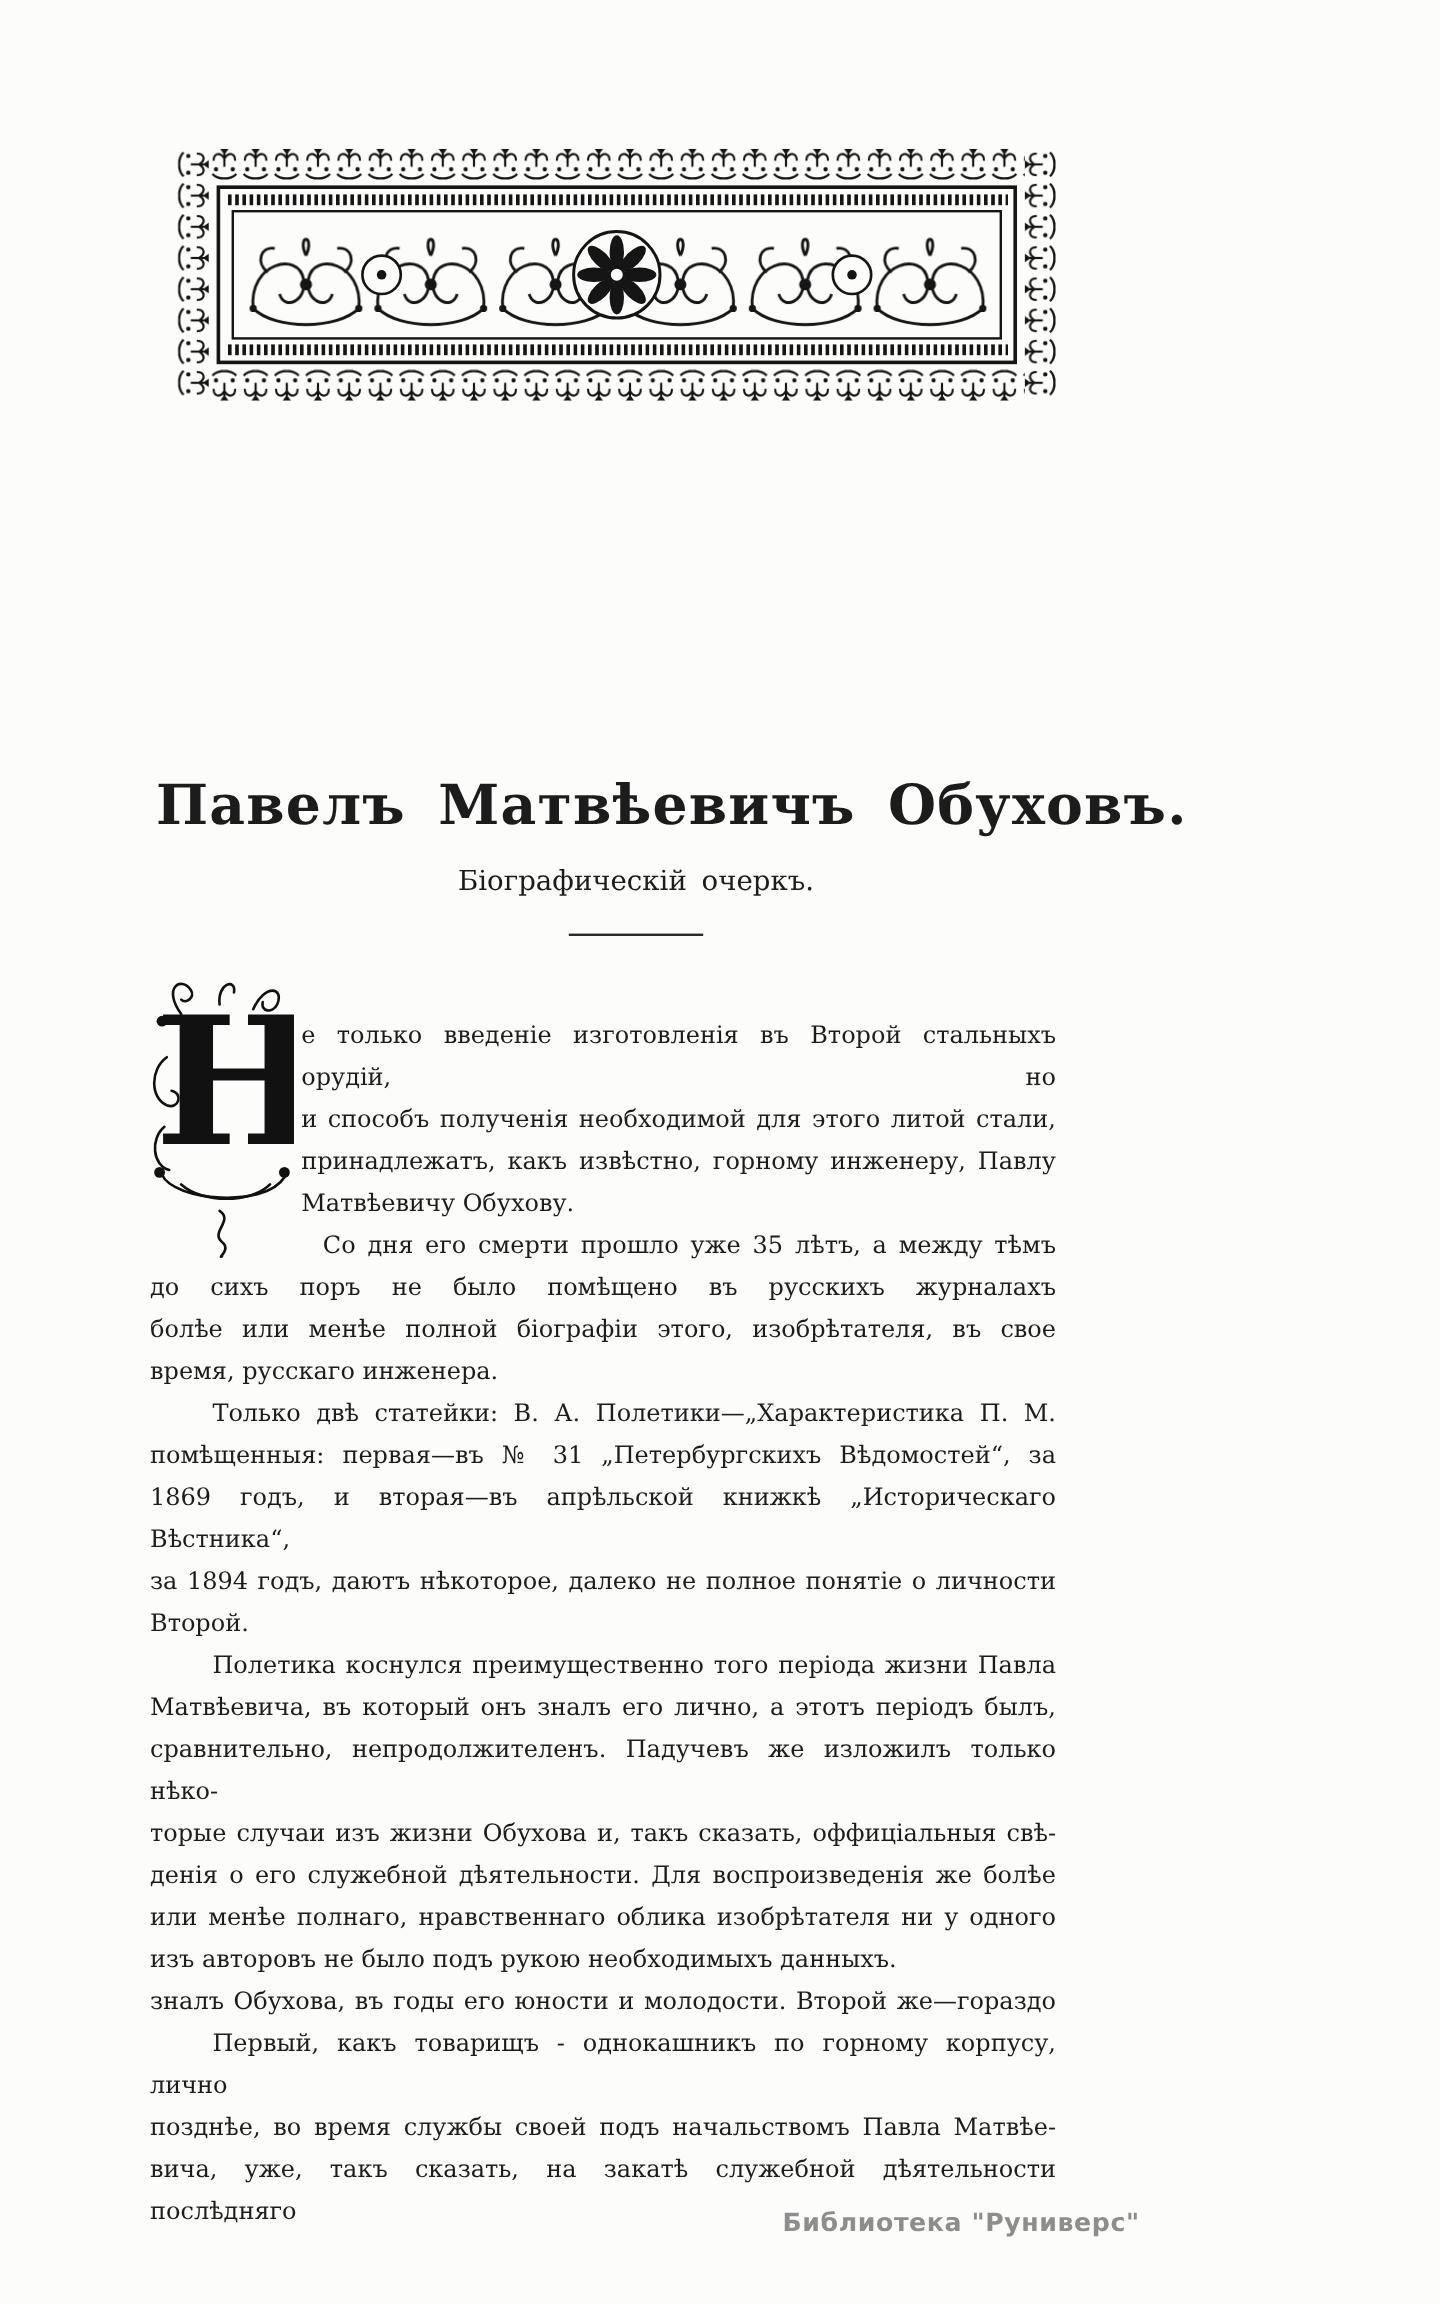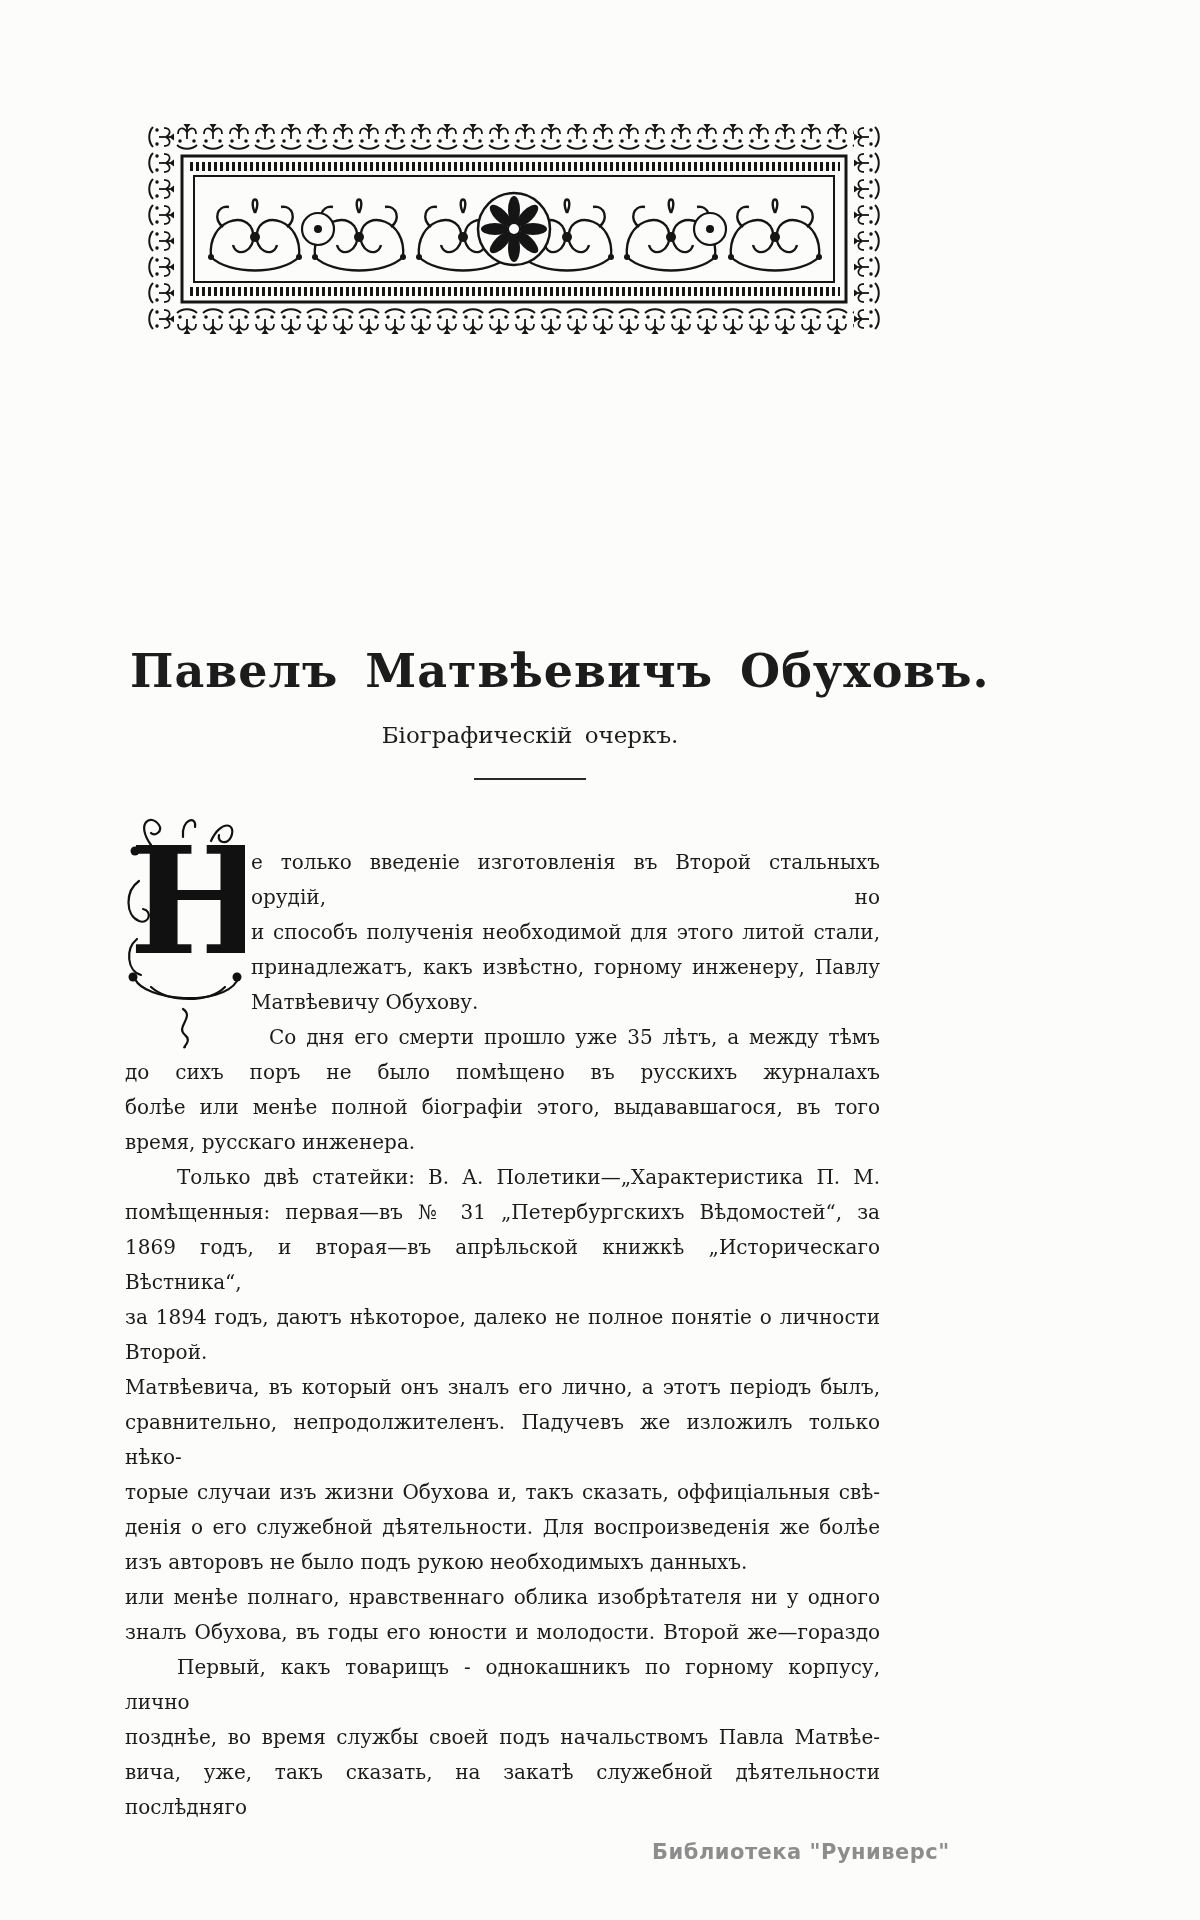--- a/index.html
+++ b/index.html
@@ -161,33 +161,34 @@
         <text x="4" y="142" font-family="DejaVu Serif, Liberation Serif, serif" font-size="148" font-weight="bold" fill="currentColor">Н</text>
       </svg>
     </div>
     <div id="paras">
         <div class="tl">е только введеніе изготовленія въ Второй стальныхъ орудій, но</div>
         <div class="tl">и способъ полученія необходимой для этого литой стали,</div>
         <div class="tl">принадлежатъ, какъ извѣстно, горному инженеру, Павлу</div>
         <div class="tl last">Матвѣевичу Обухову.</div>
         <div class="tl ind-sm">Со дня его смерти прошло уже 35 лѣтъ, а между тѣмъ</div>
         <div class="tl">до сихъ поръ не было помѣщено въ русскихъ журналахъ</div>
-        <div class="tl">болѣе или менѣе полной біографіи этого, выдававшагося, въ того</div>
+        <div class="tl">болѣе или менѣе полной біографіи этого, изобрѣтателя, въ свое</div>
         <div class="tl last">время, русскаго инженера.</div>
         <div class="tl ind-std">Только двѣ статейки: В. А. Полетики—„Характеристика П. М.</div>
         <div class="tl">помѣщенныя: первая—въ № 31 „Петербургскихъ Вѣдомостей“, за</div>
         <div class="tl">1869 годъ, и вторая—въ апрѣльской книжкѣ „Историческаго Вѣстника“,</div>
         <div class="tl">за 1894 годъ, даютъ нѣкоторое, далеко не полное понятіе о личности</div>
         <div class="tl last">Второй.</div>
+        <div class="tl ind-std">Полетика коснулся преимущественно того періода жизни Павла</div>
         <div class="tl">Матвѣевича, въ который онъ зналъ его лично, а этотъ періодъ былъ,</div>
         <div class="tl">сравнительно, непродолжителенъ. Падучевъ же изложилъ только нѣко-</div>
         <div class="tl">торые случаи изъ жизни Обухова и, такъ сказать, оффиціальныя свѣ-</div>
         <div class="tl">денія о его служебной дѣятельности. Для воспроизведенія же болѣе</div>
+        <div class="tl">или менѣе полнаго, нравственнаго облика изобрѣтателя ни у одного</div>
         <div class="tl last">изъ авторовъ не было подъ рукою необходимыхъ данныхъ.</div>
-        <div class="tl">или менѣе полнаго, нравственнаго облика изобрѣтателя ни у одного</div>
         <div class="tl">зналъ Обухова, въ годы его юности и молодости. Второй же—гораздо</div>
         <div class="tl ind-std">Первый, какъ товарищъ - однокашникъ по горному корпусу, лично</div>
         <div class="tl">позднѣе, во время службы своей подъ начальствомъ Павла Матвѣе-</div>
         <div class="tl">вича, уже, такъ сказать, на закатѣ служебной дѣятельности послѣдняго</div>
       </div>
   </div>
 
   <div class="watermark">Библиотека "Руниверс"</div>
 </div>
 

